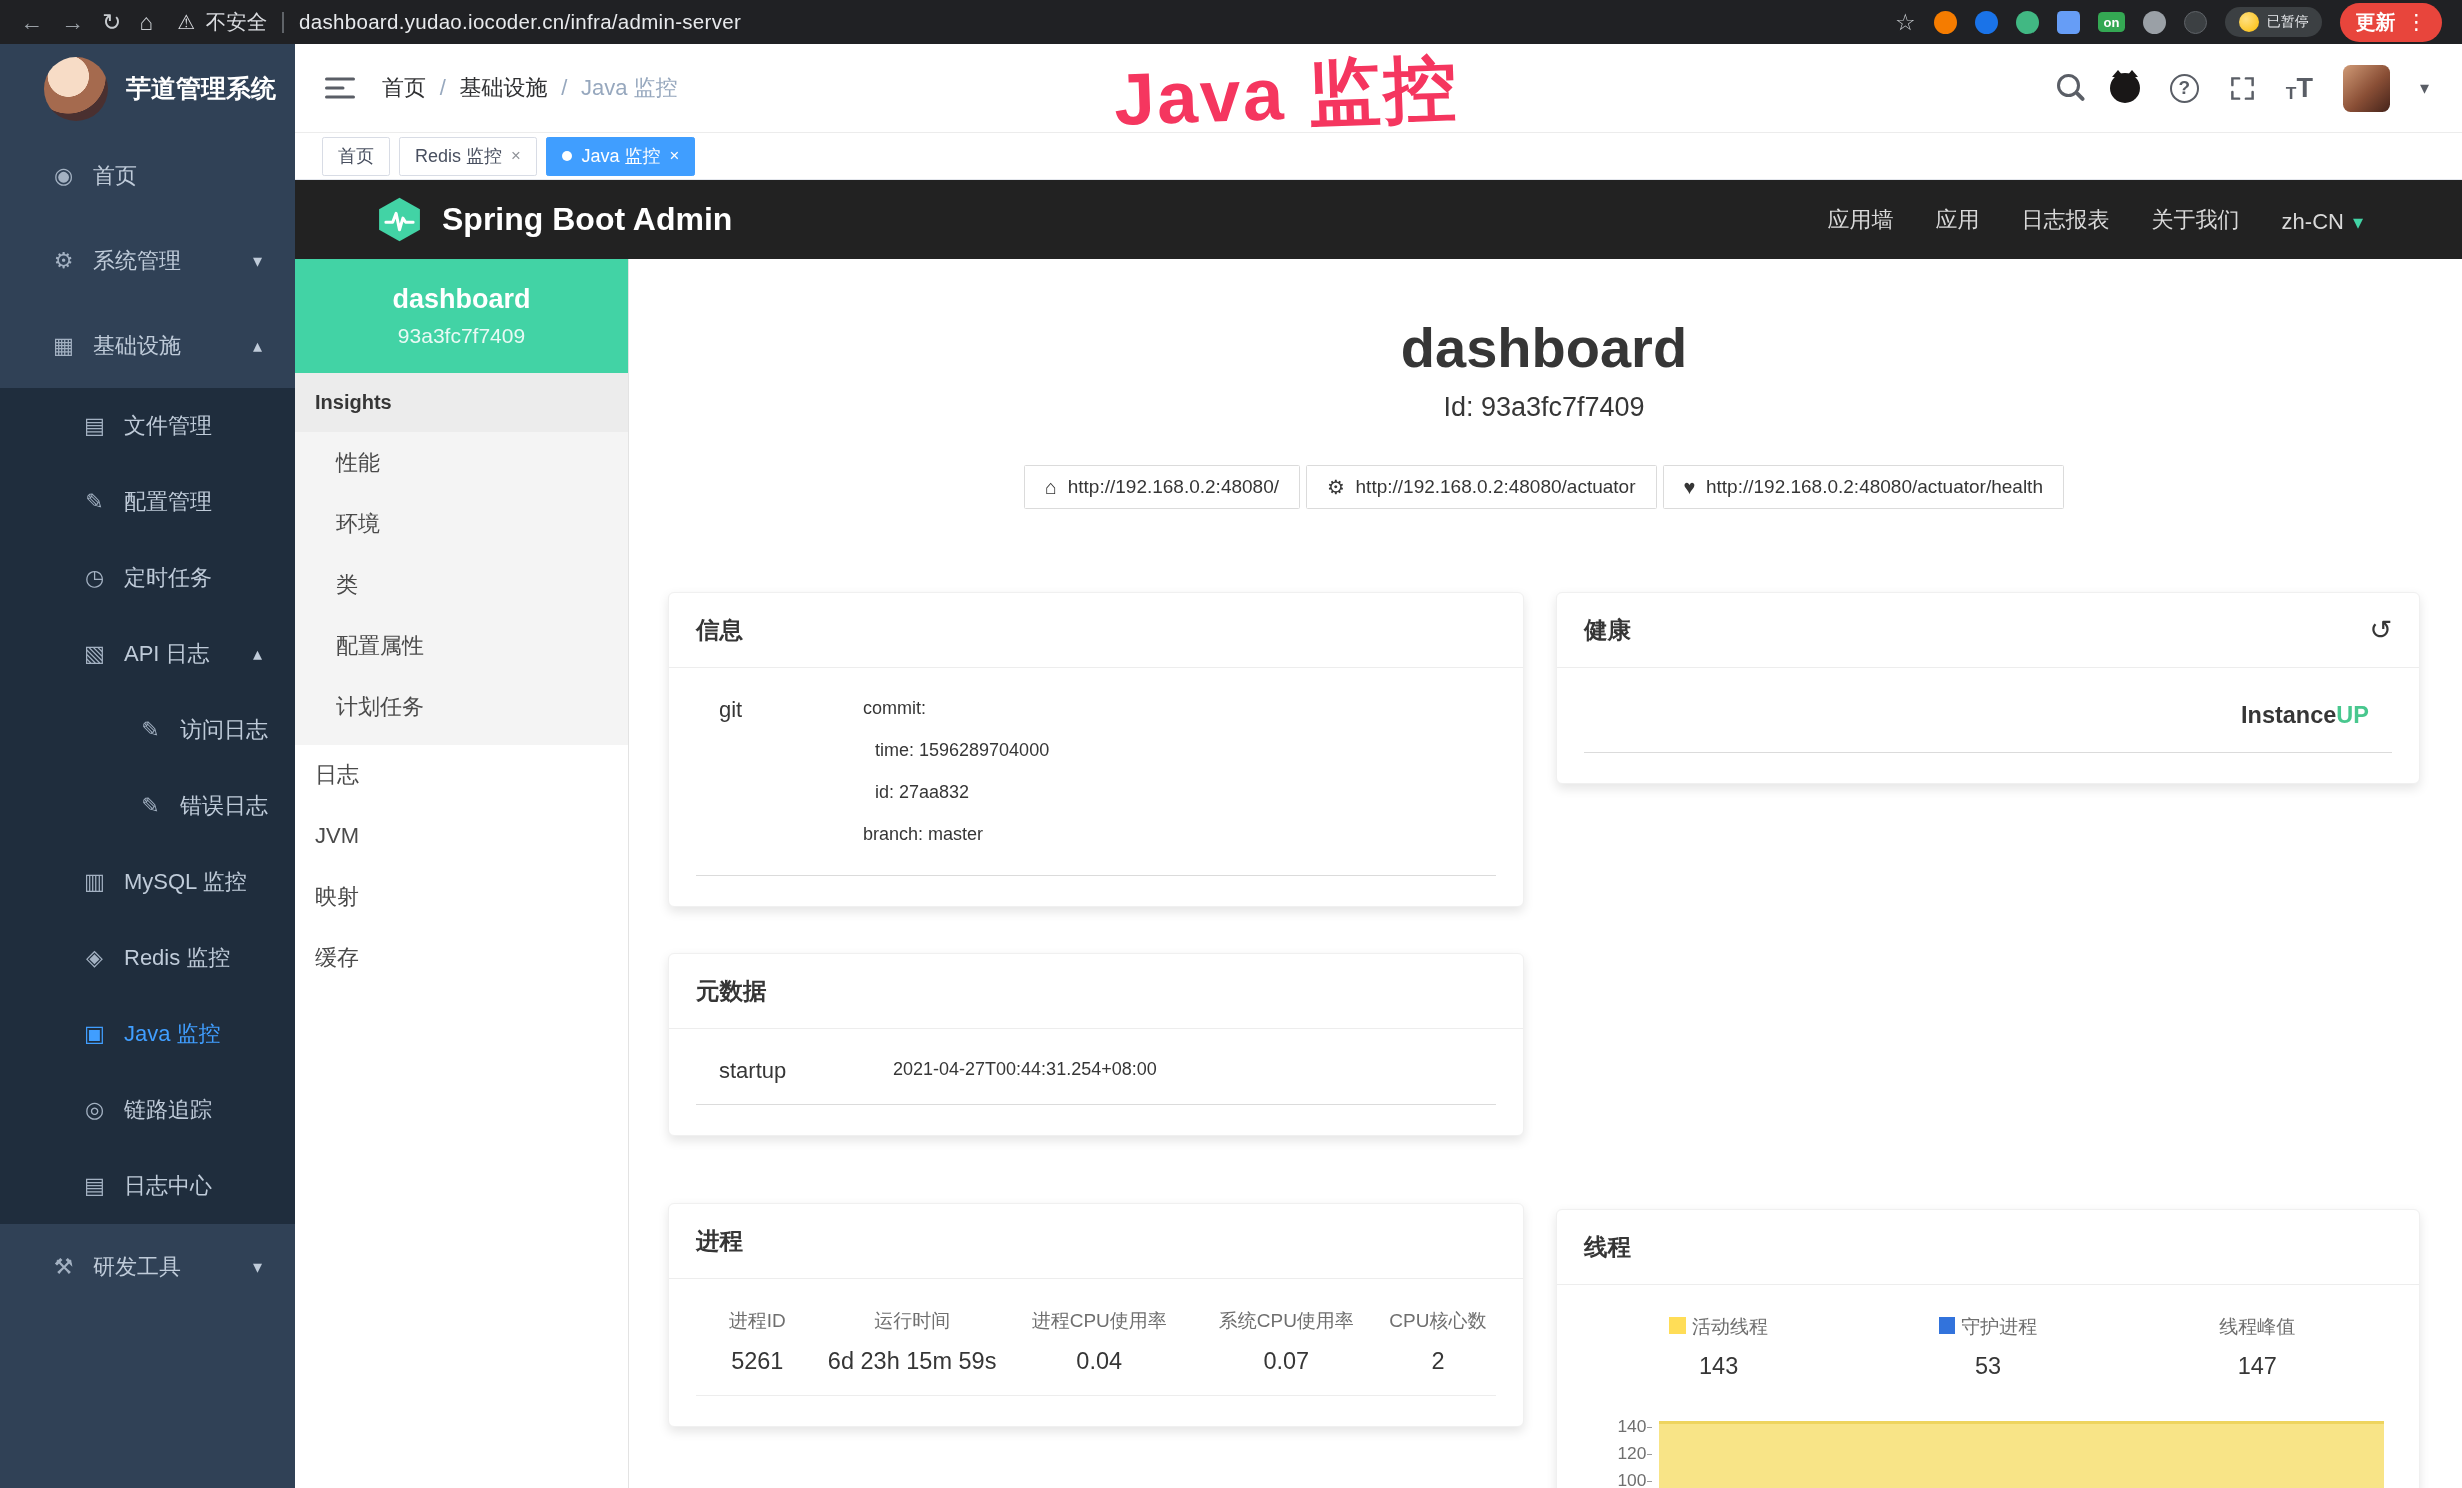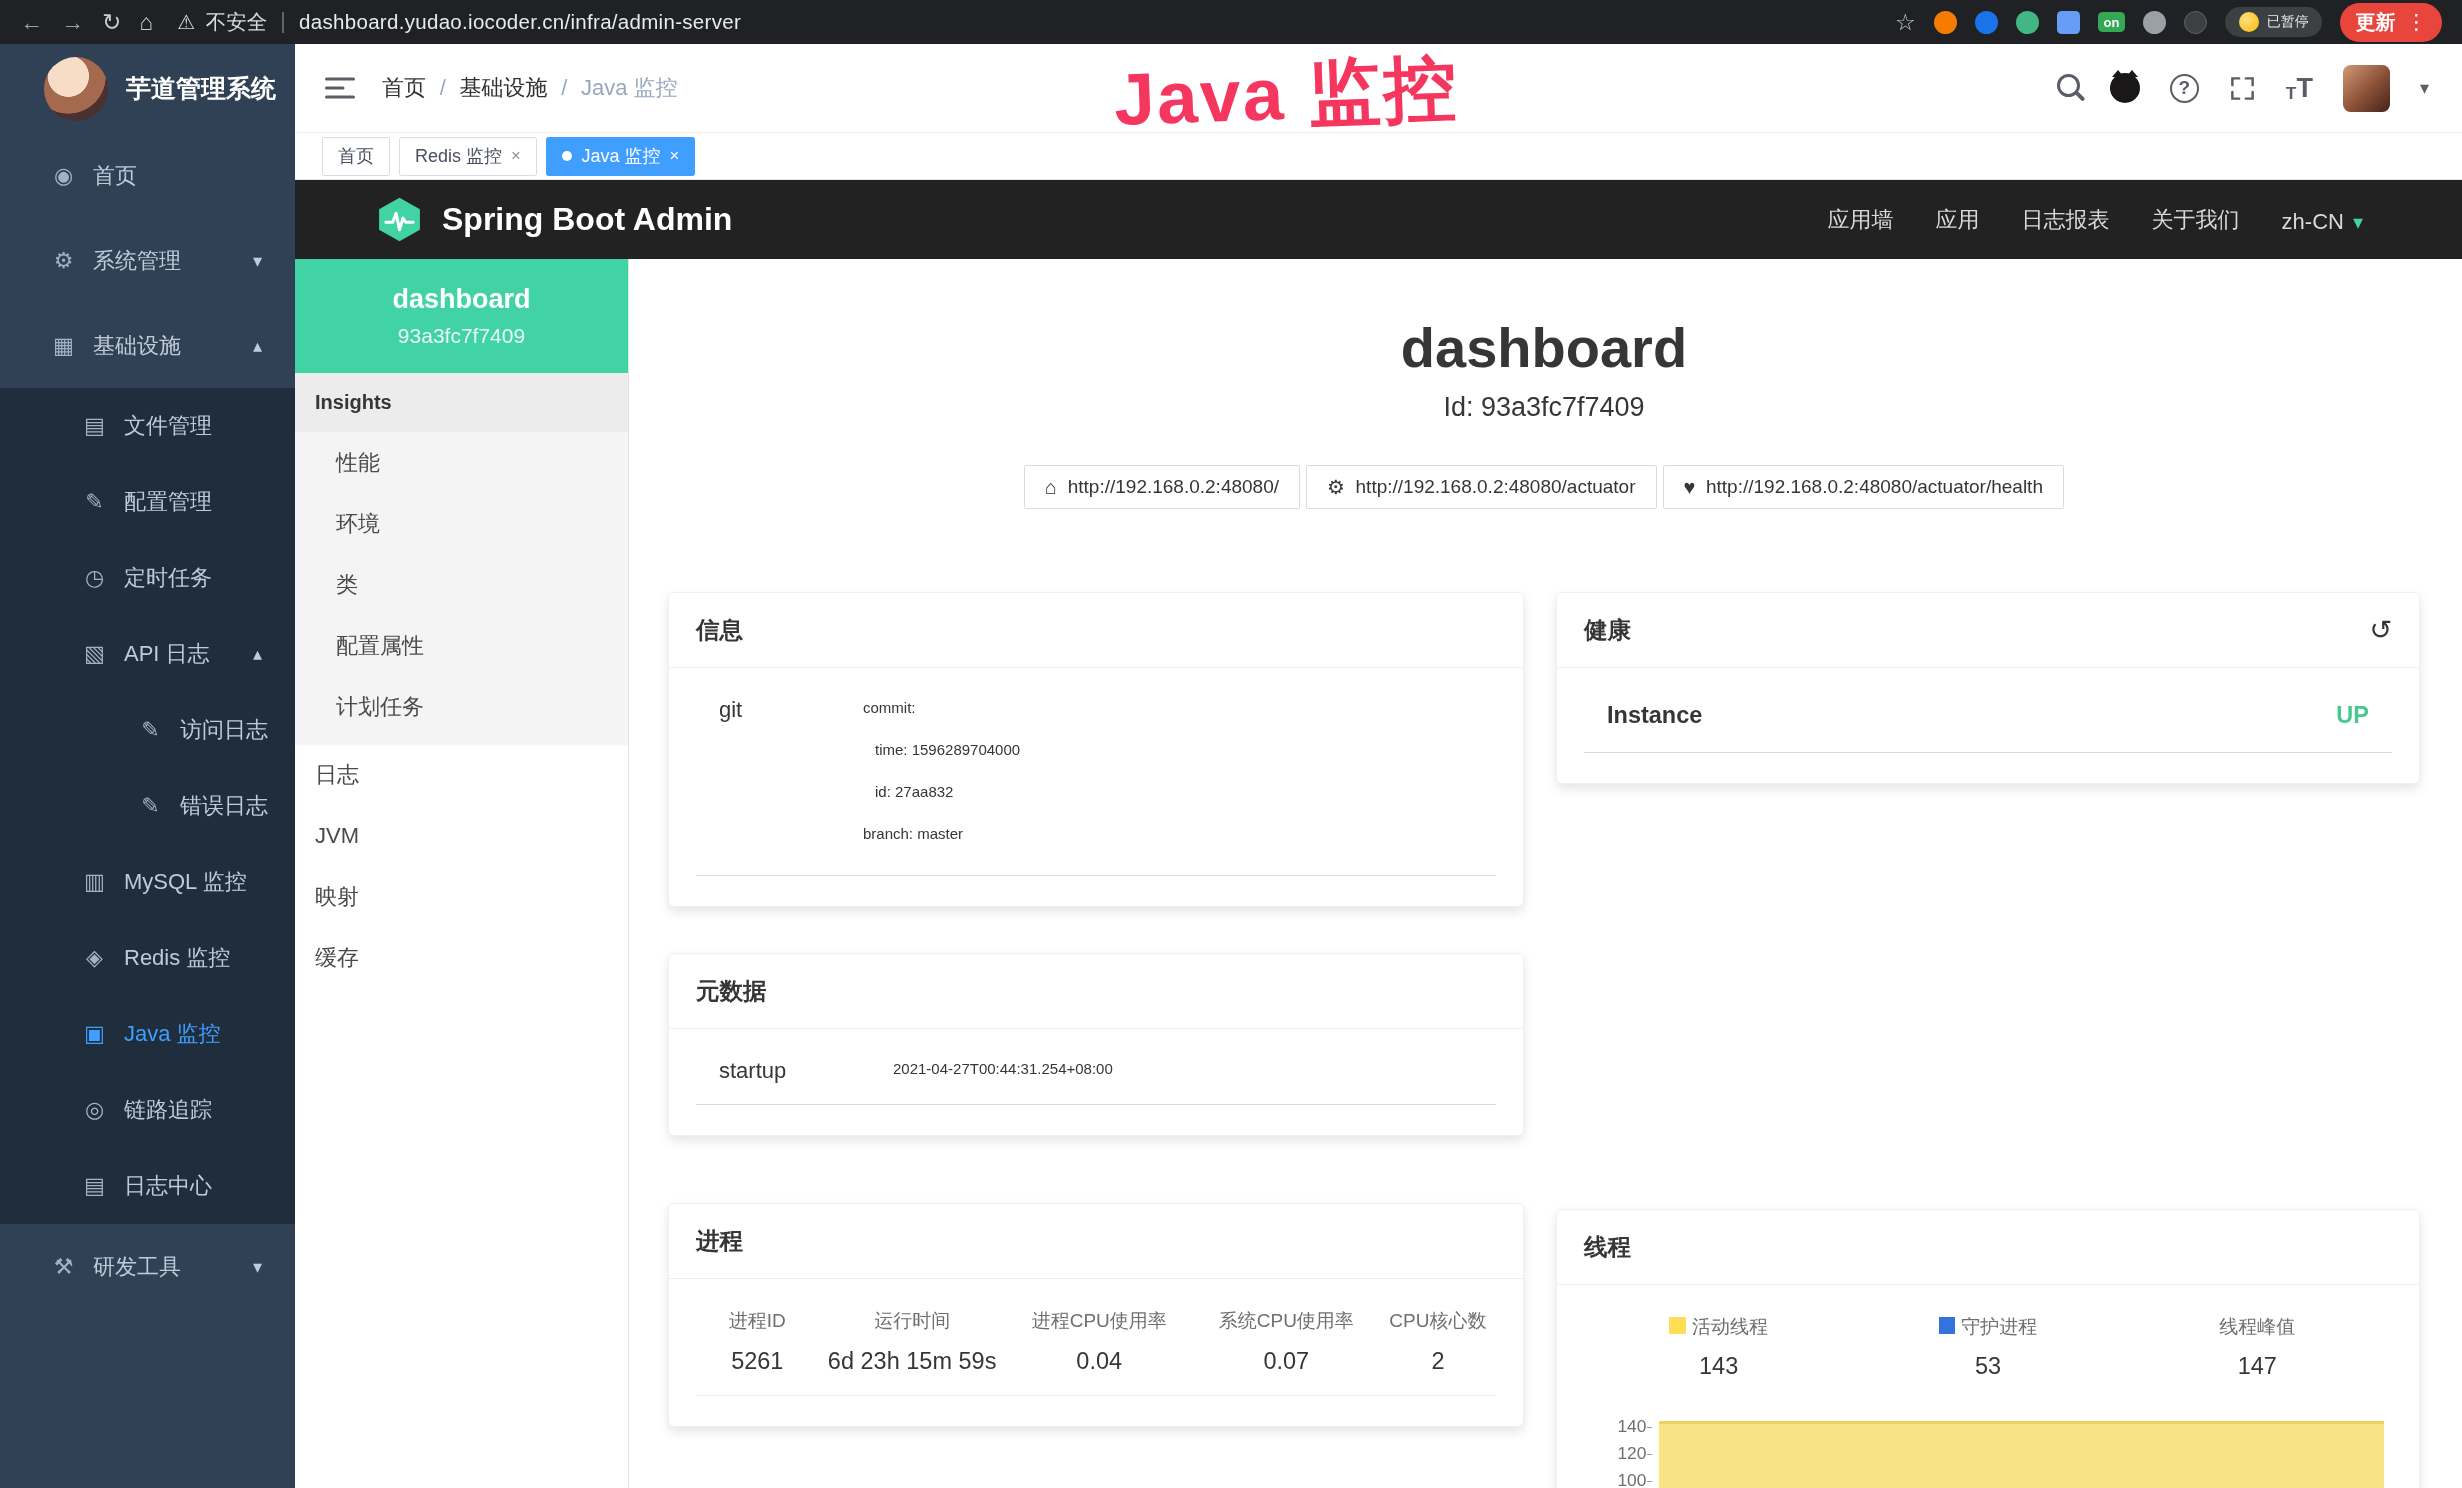--- a/index.html
+++ b/index.html
@@ -104,24 +104,24 @@
   .colL{width:856px;flex:none}
   .colR{flex:1}
   .card{background:#fff;border:0.8px solid #f0f0f0;border-radius:6px;box-shadow:0 4.6px 10.6px rgba(10,10,10,.10)}
   .card-h{display:flex;justify-content:space-between;align-items:center;padding:21px 27px;border-bottom:0.8px solid #ededed;font-size:23.5px;font-weight:700;color:#363636}
   .card-h .hist{font-size:27px;font-weight:400;color:#363636;cursor:pointer}
   .card-b{padding:26px 27px 30px}
   .mt60{margin-top:46px}.mt88{margin-top:67px}.threads{margin-top:425px}
   .kvrow{display:flex;border-bottom:0.8px solid #dbdbdb;padding:3px 23px 20px;align-items:flex-start}
   .kvrow .k{width:144px;flex:none;font-size:22px;color:#363636}
   .kvrow .k-wide{width:174px}
-  .kvrow .v{font-size:15px;color:#363636;line-height:42px;margin-top:-10px}
+  .kvrow .v{font-size:18px;color:#363636;line-height:42px;margin-top:-10px}
   .kv-meta .v{line-height:22px;margin-top:0}
   .v .ind{padding-left:12px}
-  .health-row{justify-content:space-between;padding:7.6px 23px 23px}
+  .health-row{justify-content:flex-end;padding:7.6px 23px 23px}
   .health-row .hk{font-weight:700;color:#363636;font-size:23.5px}
   .health-row .up{font-weight:700;font-size:23.5px;color:var(--status_up)}
 
   .prow{display:flex;text-align:center}
   .prow>span{flex:1.45}
   .prow>span:nth-child(1){flex:.95}
   .prow>span:nth-child(5){flex:.9}
   .prow.l3>span{flex:1}
   .phead{font-size:19px;color:#6f6f6f;padding-top:3px}
   .pvals{font-size:23.5px;color:#363636;margin-top:13.7px;padding-bottom:20px;border-bottom:0.8px solid #ededed}

